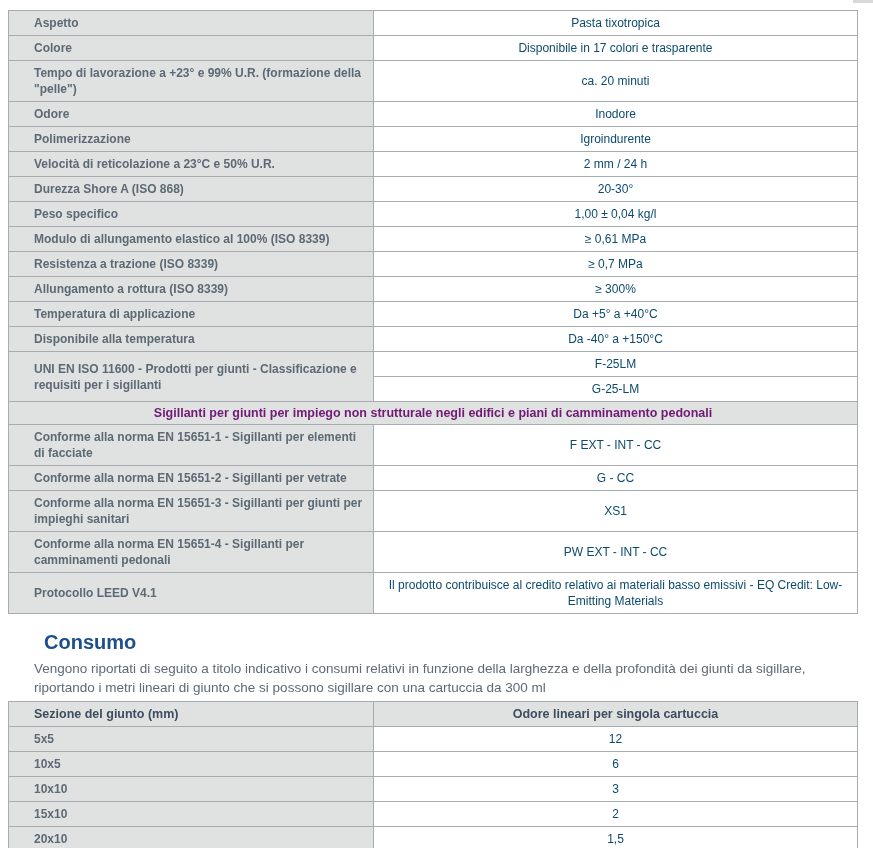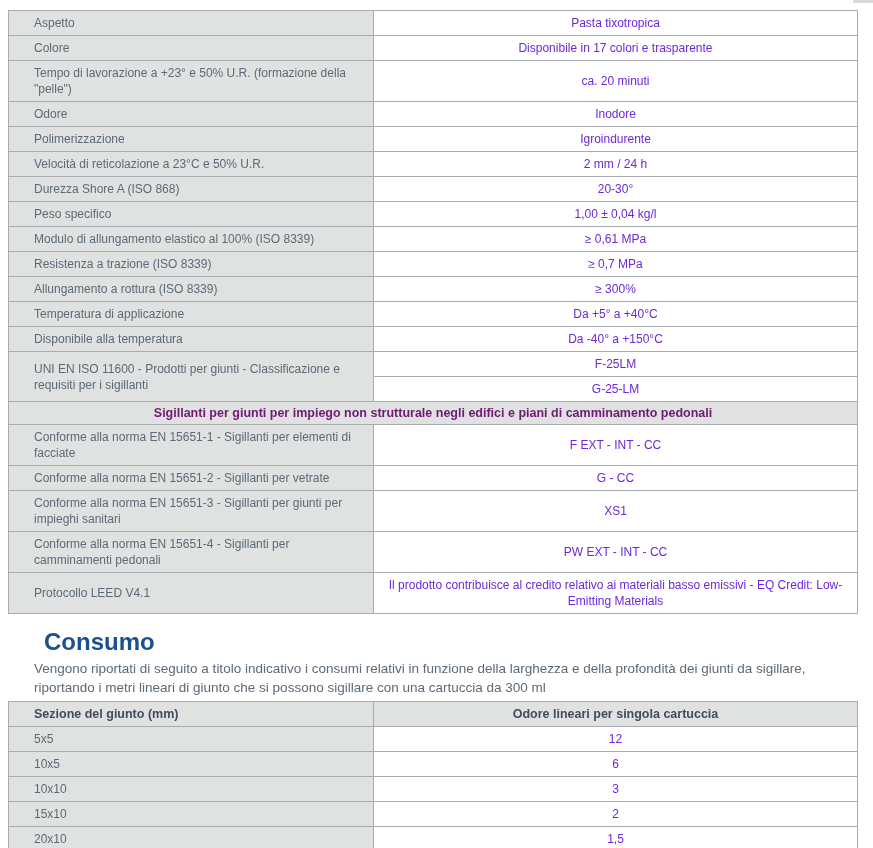--- a/index.html
+++ b/index.html
@@ -34,24 +34,25 @@
     font-size: 12px;
     line-height: 16px;
     padding: 4px 10px;
     vertical-align: middle;
   }
   td.lbl {
     background: #e0e1e1;
     color: #5c6a76;
     text-align: left;
     padding-left: 25px;
+    font-weight: bold;
   }
   td.val {
     background: #ffffff;
-    color: #6d28d9;
+    color: #0c4a6e;
     text-align: center;
   }
   td.sect {
     background: #e0e1e1;
     color: #701a75;
     font-weight: bold;
     text-align: center;
     font-size: 12.5px;
     padding: 3px 10px;
   }
@@ -59,21 +60,21 @@
     background: #e0e1e1;
     color: #3e4d5f;
     font-weight: bold;
     font-size: 12.5px;
     margin-left: 26px;
   }
   td.hdr-left { text-align: left; padding-left: 25px; }
   td.hdr-center { text-align: center; }
   h2.consumo-title {
     margin: 18px 0 7px 36px;
-    font-size: 24px;
+    font-size: 20px;
     line-height: 20px;
     font-weight: bold;
     color: #1c4f8e;
   }
   p.consumo-par {
     margin: 0 0 4px 26px;
     max-width: 826px;
     font-size: 13.5px;
     line-height: 19px;
     color: #5c6a76;
@@ -98,21 +99,21 @@
           <td class="lbl">Aspetto</td>
           <td class="val">Pasta tixotropica</td>
         </tr>
 
         <tr>
           <td class="lbl">Colore</td>
           <td class="val">Disponibile in 17 colori e trasparente</td>
         </tr>
 
         <tr>
-          <td class="lbl">Tempo di lavorazione a +23° e 50% U.R. (formazione della "pelle")</td>
+          <td class="lbl">Tempo di lavorazione a +23° e 99% U.R. (formazione della "pelle")</td>
           <td class="val">ca. 20 minuti</td>
         </tr>
 
         <tr>
           <td class="lbl">Odore</td>
           <td class="val">Inodore</td>
         </tr>
 
         <tr>
           <td class="lbl">Polimerizzazione</td>

